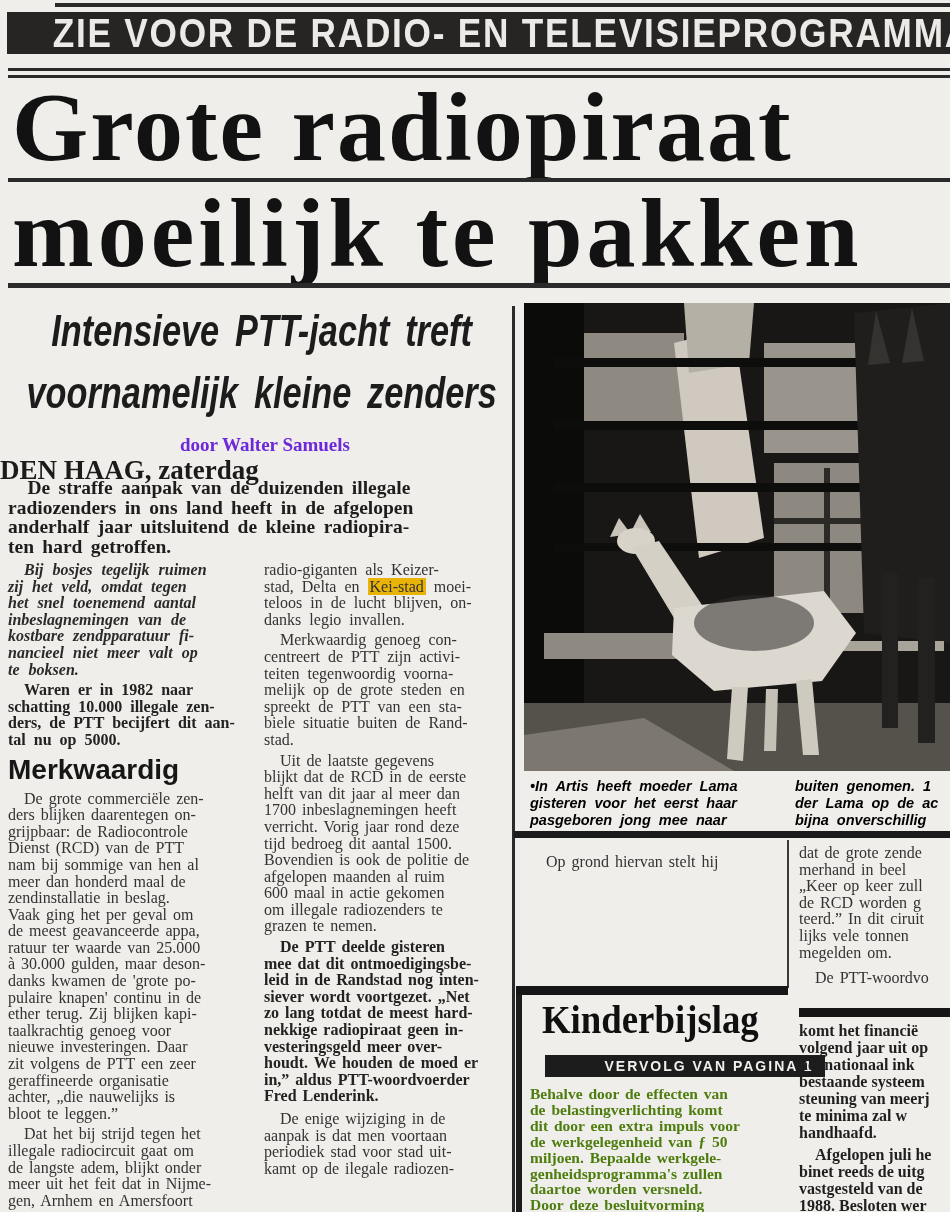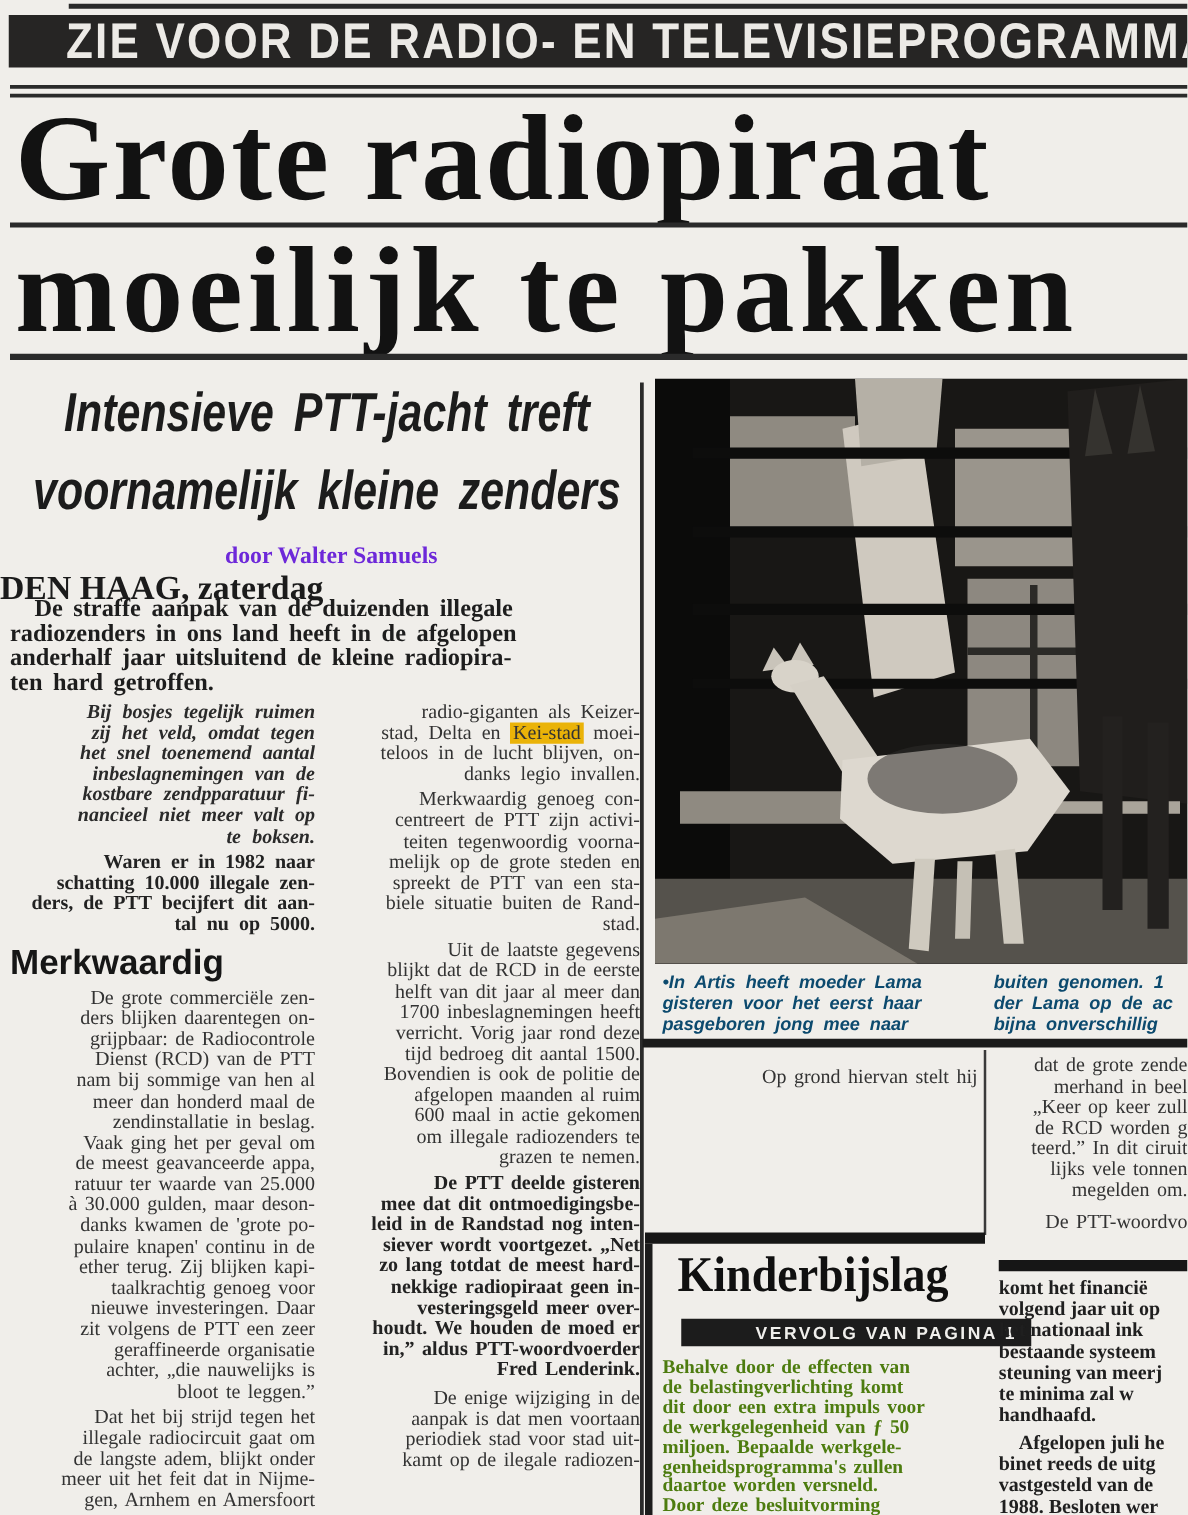--- a/index.html
+++ b/index.html
@@ -20,30 +20,30 @@
   
   .headline{font-family:"Liberation Serif",serif;font-weight:bold;color:#121212;
     white-space:nowrap;font-size:98px;line-height:95px;}
   .subhead{font-family:"Liberation Sans",sans-serif;font-weight:bold;font-style:italic;
     font-size:44px;line-height:62px;color:#1c1c1c;text-align:center;
     transform:scaleX(.78);transform-origin:0 50%;word-spacing:8px;}
   .byline{font-weight:bold;font-size:19px;color:#6d28d9;text-align:center;}
   .dateline{font-weight:bold;font-size:27px;color:#1b1b1b;text-align:left;}
   .lead{font-weight:bold;font-size:19.5px;line-height:19.6px;color:#1d1d1d;word-spacing:3.5px;}
   
-  .col p{margin:0 0 4px 0;text-align:right;}
+  .col p{margin:0 0 4px 0;}
   .body-txt{font-size:16px;line-height:16.6px;color:#333;word-spacing:2px;}
   .bold-txt{font-weight:bold;color:#222;}
   .italic-txt{font-style:italic;font-weight:bold;color:#2a2a2a;word-spacing:5px;}
   .stretch{word-spacing:4px;}
   .sec-head{font-family:"Liberation Sans",sans-serif;font-weight:bold;font-size:28px;
     line-height:30px;color:#161616;margin:6px 0;}
   
   .caption{font-family:"Liberation Sans",sans-serif;font-weight:bold;font-style:italic;
-    font-size:14.5px;line-height:17px;color:#0c4a6e;word-spacing:4px;}
+    font-size:14.5px;line-height:17px;color:#000000;word-spacing:4px;}
   
   .kb-head{font-family:"Liberation Serif",serif;font-weight:bold;font-size:40px;
     line-height:44px;color:#101010;white-space:nowrap;transform:scaleX(.92);transform-origin:0 50%;}
   .kb-tag{background:#1c1c1c;color:#f0efec;font-family:"Liberation Sans",sans-serif;
     font-weight:bold;font-size:14px;line-height:22px;letter-spacing:2px;text-align:center;padding-left:48px;}
   .kb-body{font-weight:bold;font-size:15.5px;line-height:15.9px;color:#4d7c0f;word-spacing:2px;}
   .kb-body2{font-weight:bold;font-size:16px;line-height:17px;color:#1f1f1f;}
   .hl{padding:0 2px;}
 </style>
 </head>

